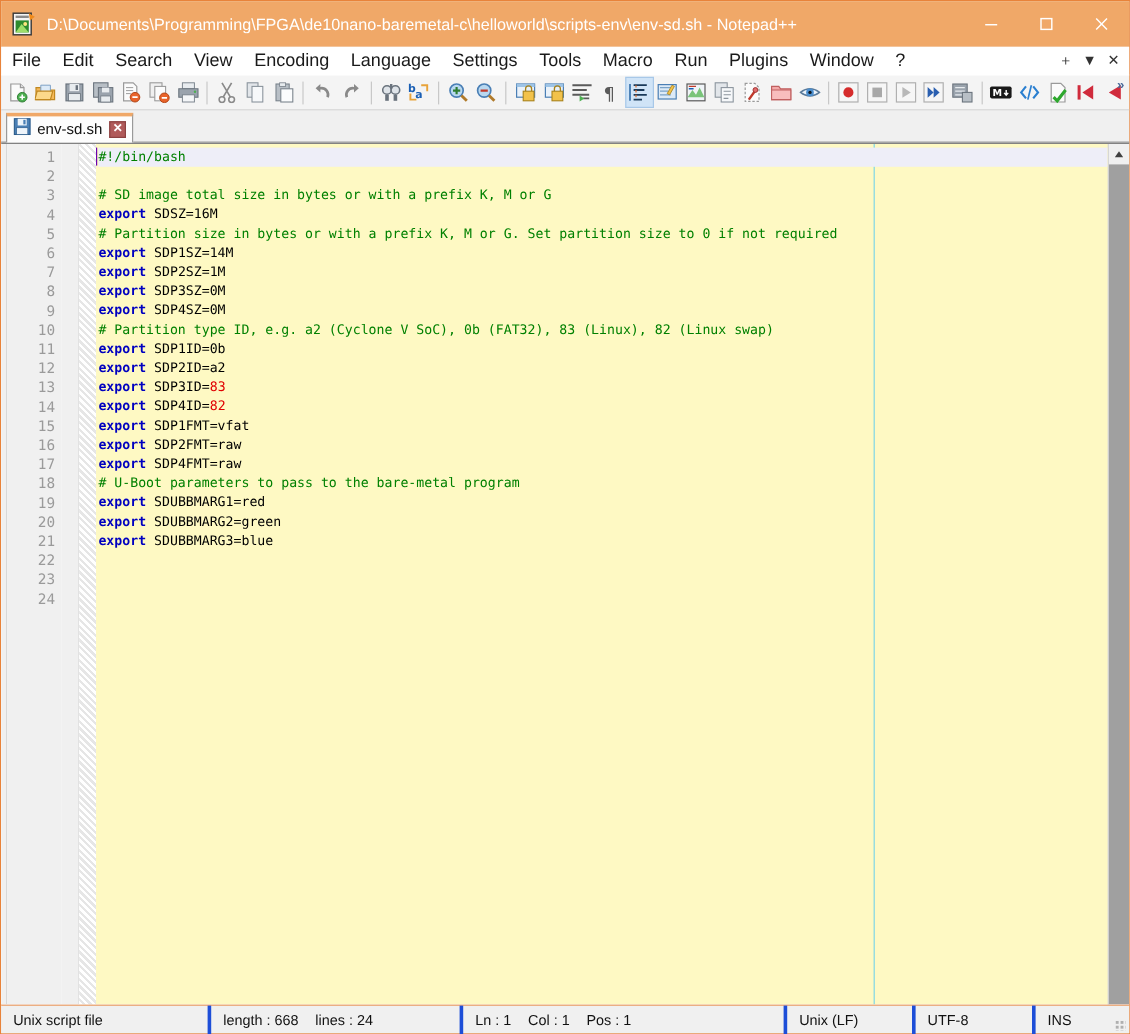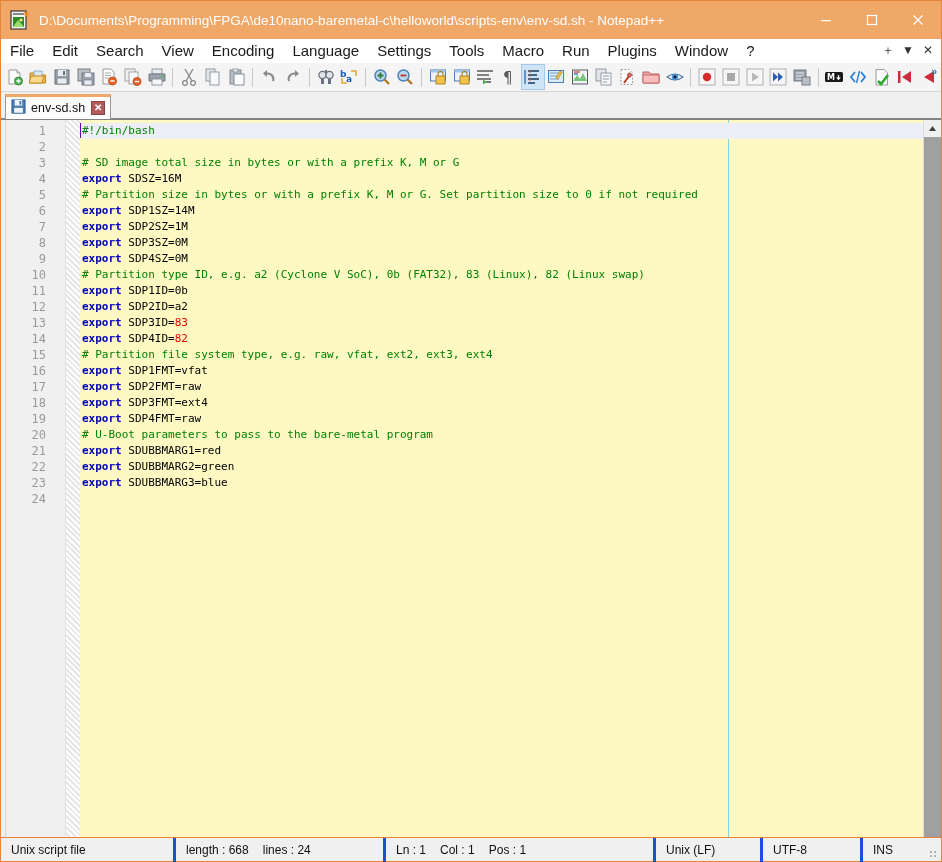--- a/index.html
+++ b/index.html
@@ -609,24 +609,22 @@
         <div class="code-line"><span class="tok-comment"># Partition size in bytes or with a prefix K, M or G. Set partition size to 0 if not required</span></div>
         <div class="code-line"><span class="tok-kw">export</span><span class="tok-plain"> SDP1SZ=14M</span></div>
         <div class="code-line"><span class="tok-kw">export</span><span class="tok-plain"> SDP2SZ=1M</span></div>
         <div class="code-line"><span class="tok-kw">export</span><span class="tok-plain"> SDP3SZ=0M</span></div>
         <div class="code-line"><span class="tok-kw">export</span><span class="tok-plain"> SDP4SZ=0M</span></div>
         <div class="code-line"><span class="tok-comment"># Partition type ID, e.g. a2 (Cyclone V SoC), 0b (FAT32), 83 (Linux), 82 (Linux swap)</span></div>
         <div class="code-line"><span class="tok-kw">export</span><span class="tok-plain"> SDP1ID=0b</span></div>
         <div class="code-line"><span class="tok-kw">export</span><span class="tok-plain"> SDP2ID=a2</span></div>
         <div class="code-line"><span class="tok-kw">export</span><span class="tok-plain"> SDP3ID=</span><span class="tok-num">83</span></div>
         <div class="code-line"><span class="tok-kw">export</span><span class="tok-plain"> SDP4ID=</span><span class="tok-num">82</span></div>
-        <div class="code-line"><span class="tok-comment"># Partition file system type, e.g. raw, vfat, ext2, ext3, ext4</span></div>
         <div class="code-line"><span class="tok-kw">export</span><span class="tok-plain"> SDP1FMT=vfat</span></div>
         <div class="code-line"><span class="tok-kw">export</span><span class="tok-plain"> SDP2FMT=raw</span></div>
-        <div class="code-line"><span class="tok-kw">export</span><span class="tok-plain"> SDP3FMT=ext4</span></div>
         <div class="code-line"><span class="tok-kw">export</span><span class="tok-plain"> SDP4FMT=raw</span></div>
         <div class="code-line"><span class="tok-comment"># U-Boot parameters to pass to the bare-metal program</span></div>
         <div class="code-line"><span class="tok-kw">export</span><span class="tok-plain"> SDUBBMARG1=red</span></div>
         <div class="code-line"><span class="tok-kw">export</span><span class="tok-plain"> SDUBBMARG2=green</span></div>
         <div class="code-line"><span class="tok-kw">export</span><span class="tok-plain"> SDUBBMARG3=blue</span></div>
         <div class="code-line">&nbsp;</div>
       </div>
     <div class="vscroll">
       <div class="vscroll-up">
         <svg width="9" height="7" viewBox="0 0 9 7">

